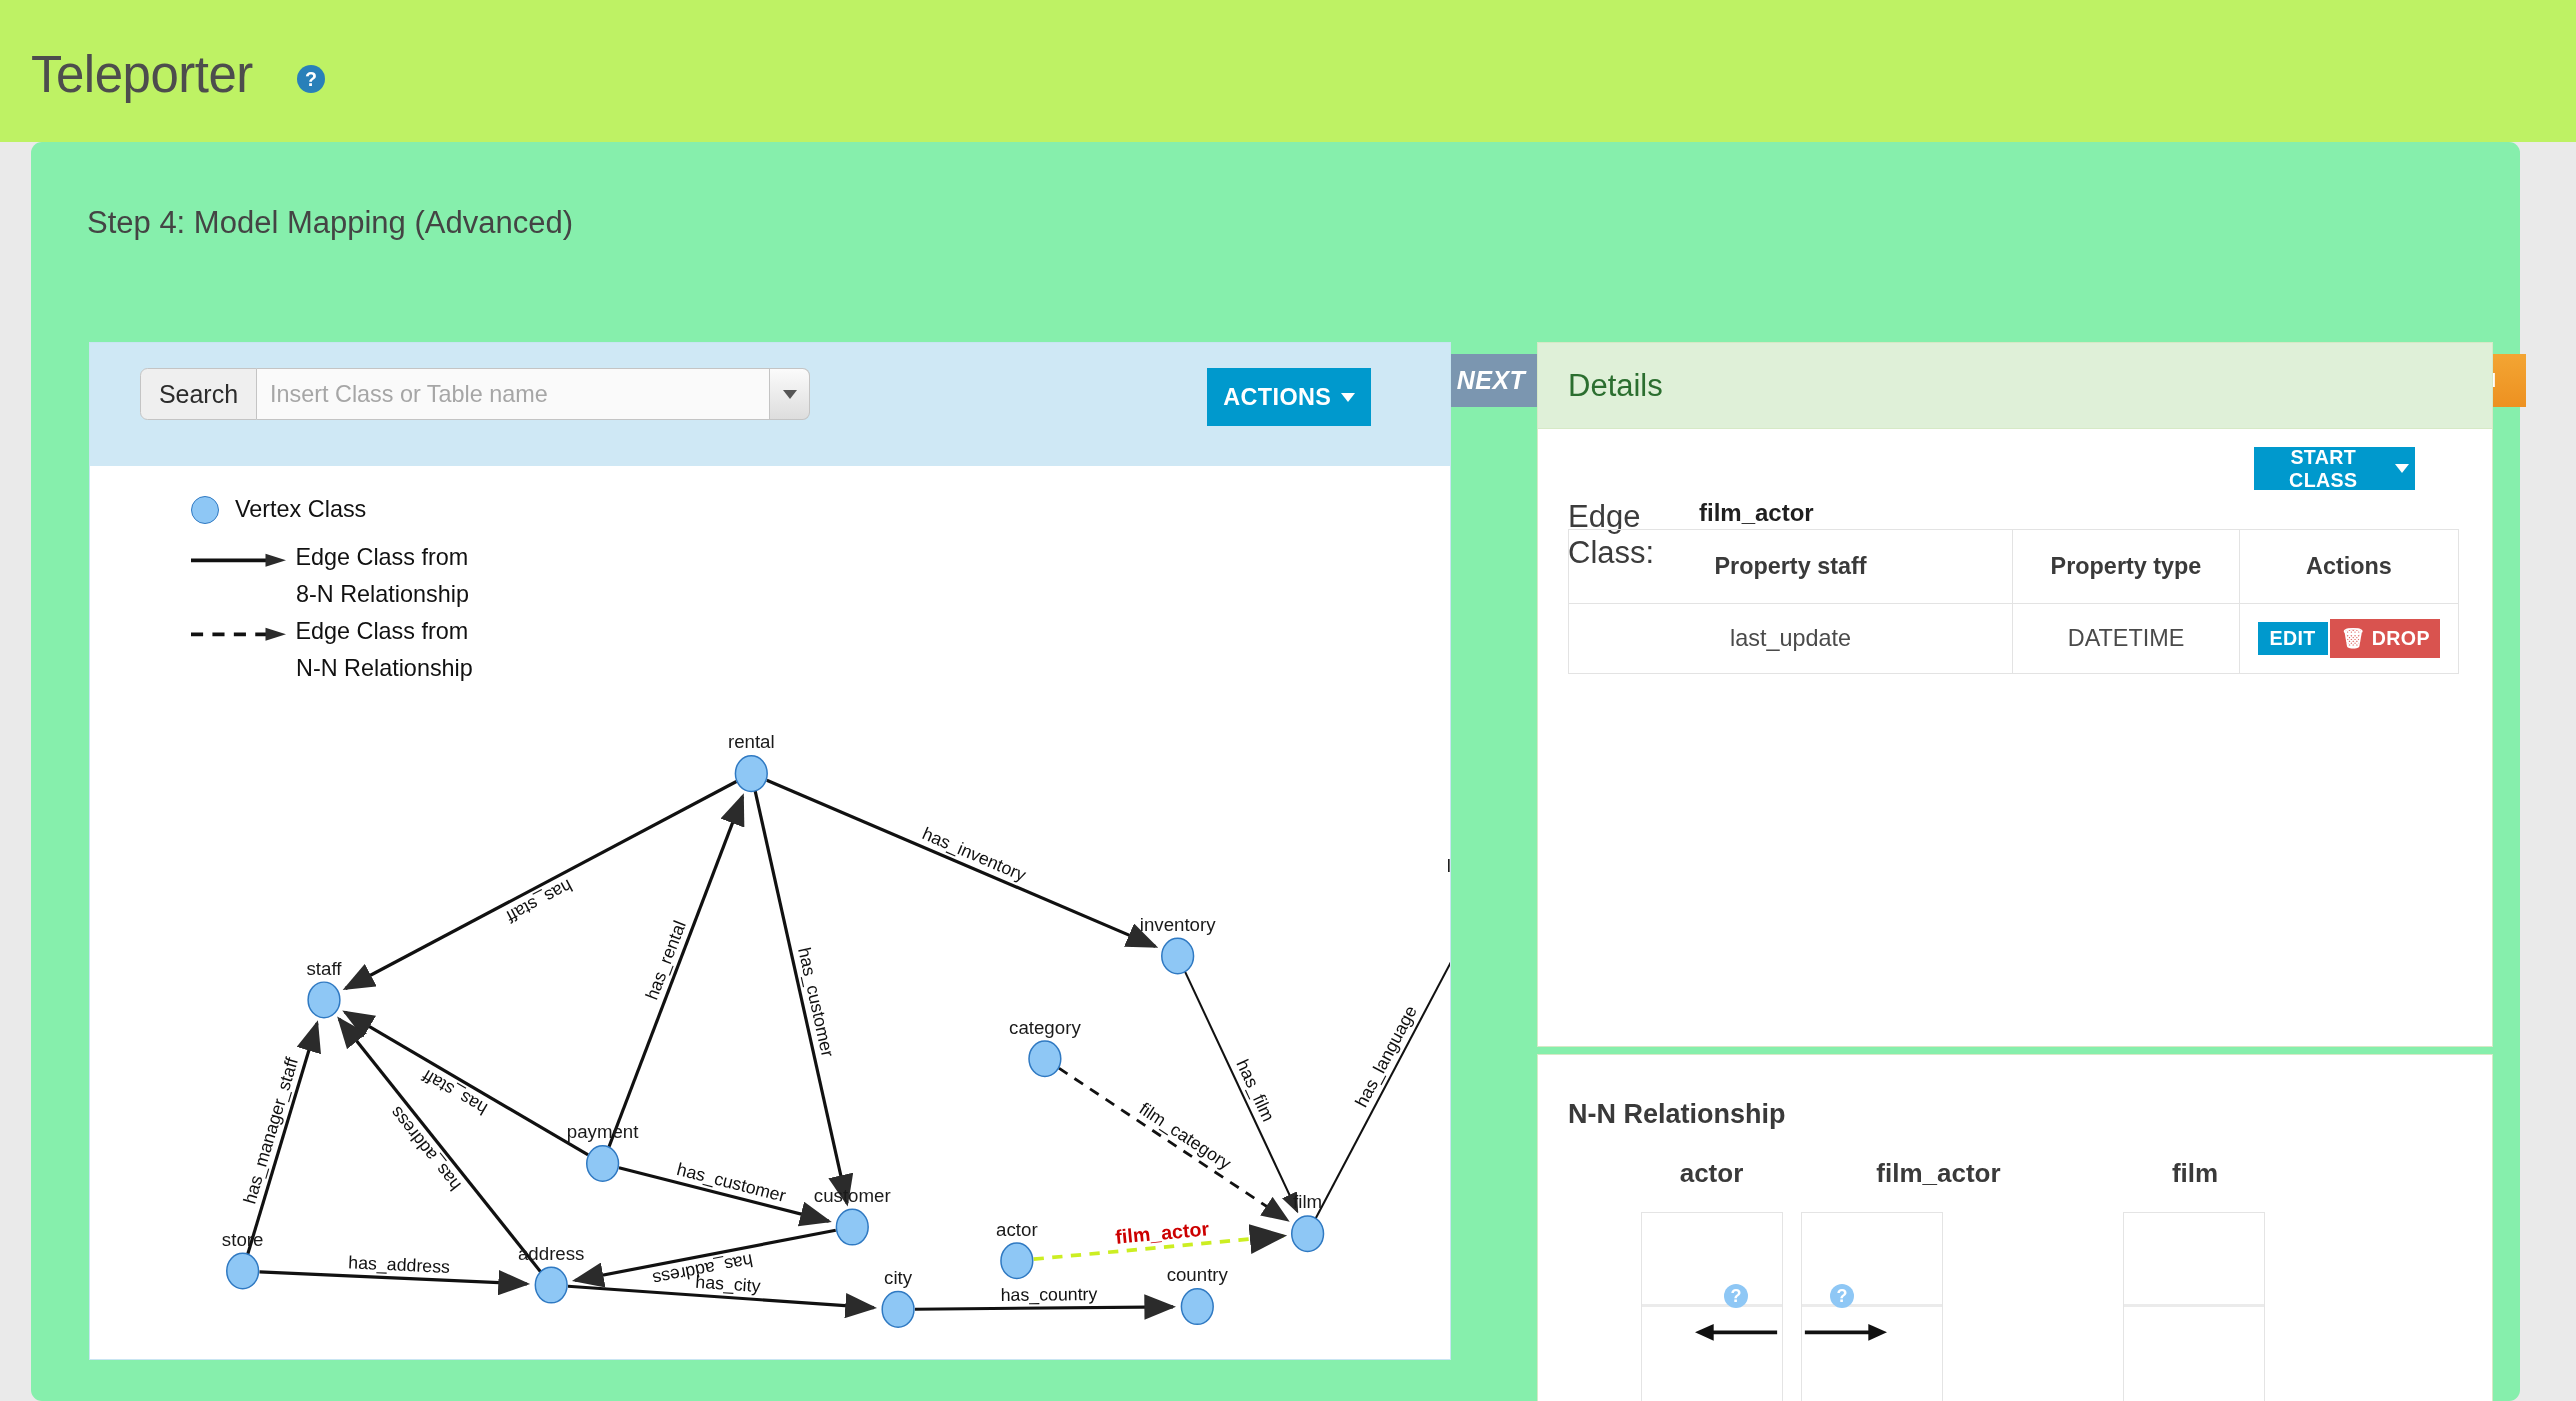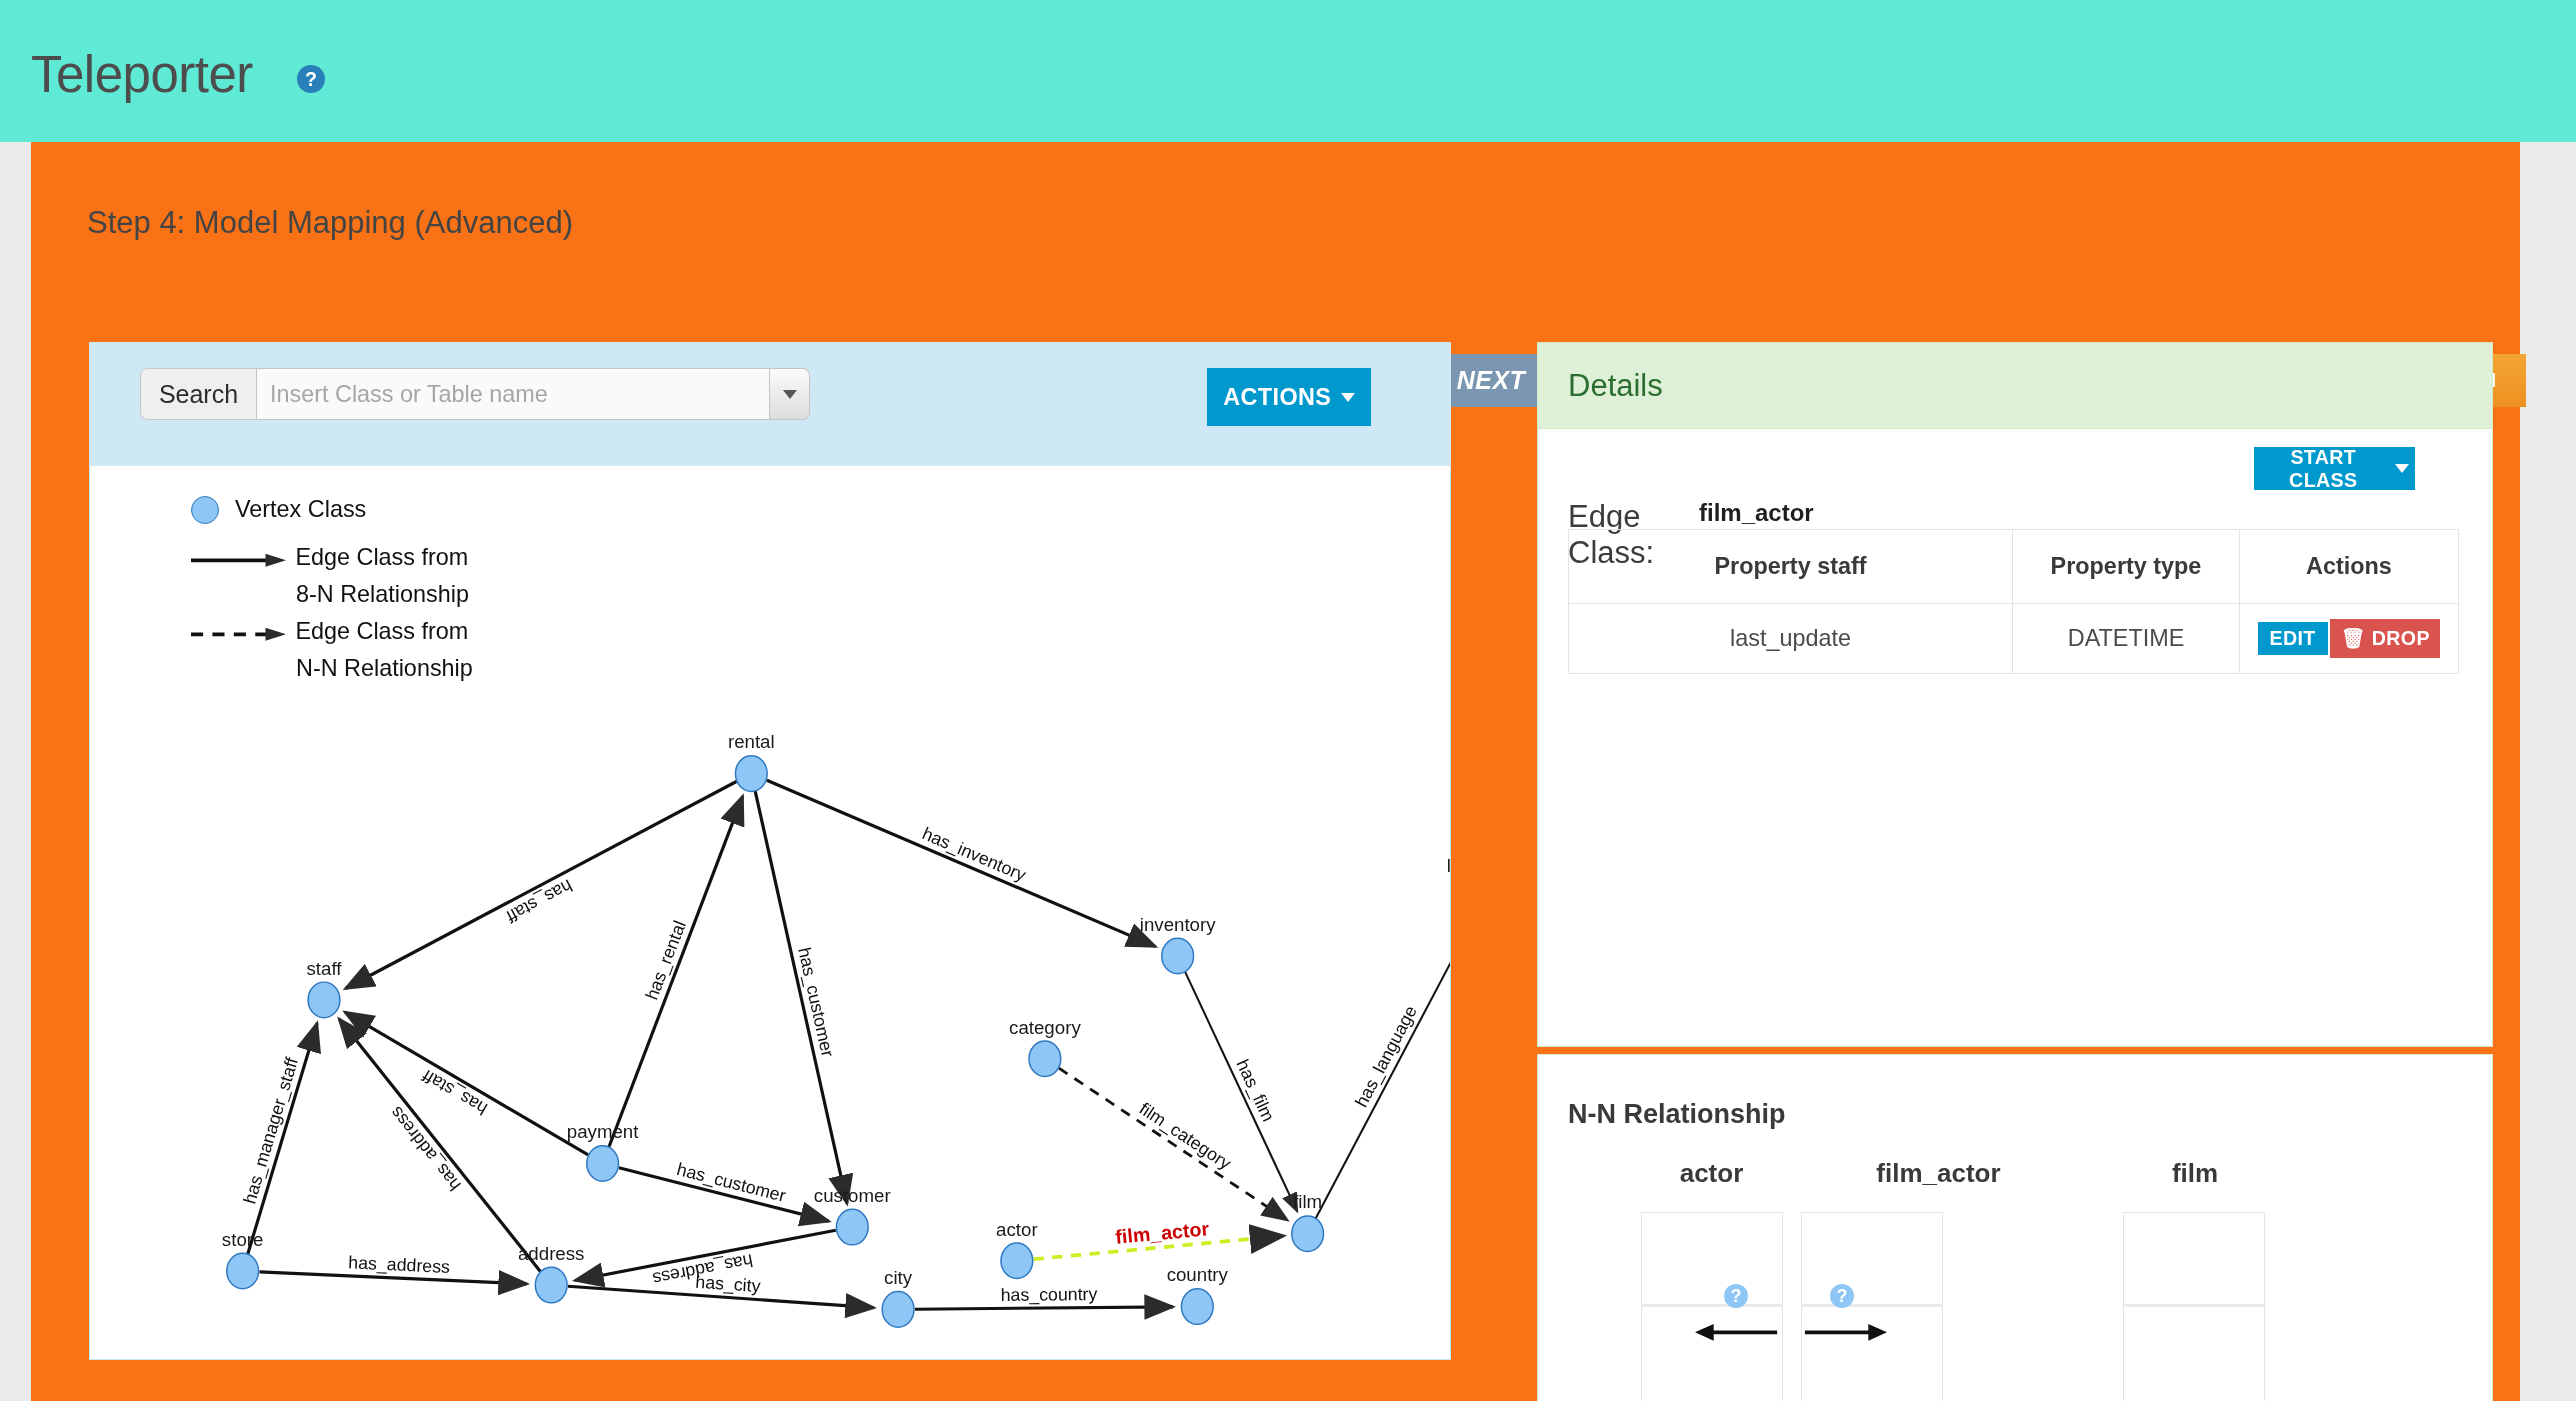--- a/index.html
+++ b/index.html
@@ -10,40 +10,41 @@
   #page {
     position: relative;
     width: 2576px;
     height: 1401px;
     background: #eaeaea;
     overflow: hidden;
   }
   
   .topbar {
     position: absolute; left: 0; top: 0; width: 2576px; height: 142px;
-    background: #5eead4;
+    background: #bef264;
   }
   .app-title {
     position: absolute; left: 31px; top: 45px;
     font-size: 51px; color: #4d4d4d; font-weight: 400;
     letter-spacing: -0.5px;
   }
   .help-badge {
     position: absolute; left: 297px; top: 65px;
     width: 28px; height: 28px; border-radius: 50%;
     background: #2980b9; color: #fff;
     font-size: 19.6px; font-weight: bold;
     display: flex; align-items: center; justify-content: center;
     cursor: pointer;
   }
   
   .sheet {
     position: absolute; left: 31px; top: 142px;
     width: 2489px; height: 1259px;
-    background: #f97316;
+    background: #86efac;
+    border-radius: 11px;
   }
   .step-title {
     position: absolute; left: 56px; top: 63px;
     font-size: 31px; color: #444; font-weight: 400;
   }
   
   .btn {
     border: none; cursor: pointer; color: #fff;
     font-family: "Liberation Sans", sans-serif;
     font-weight: bold;

